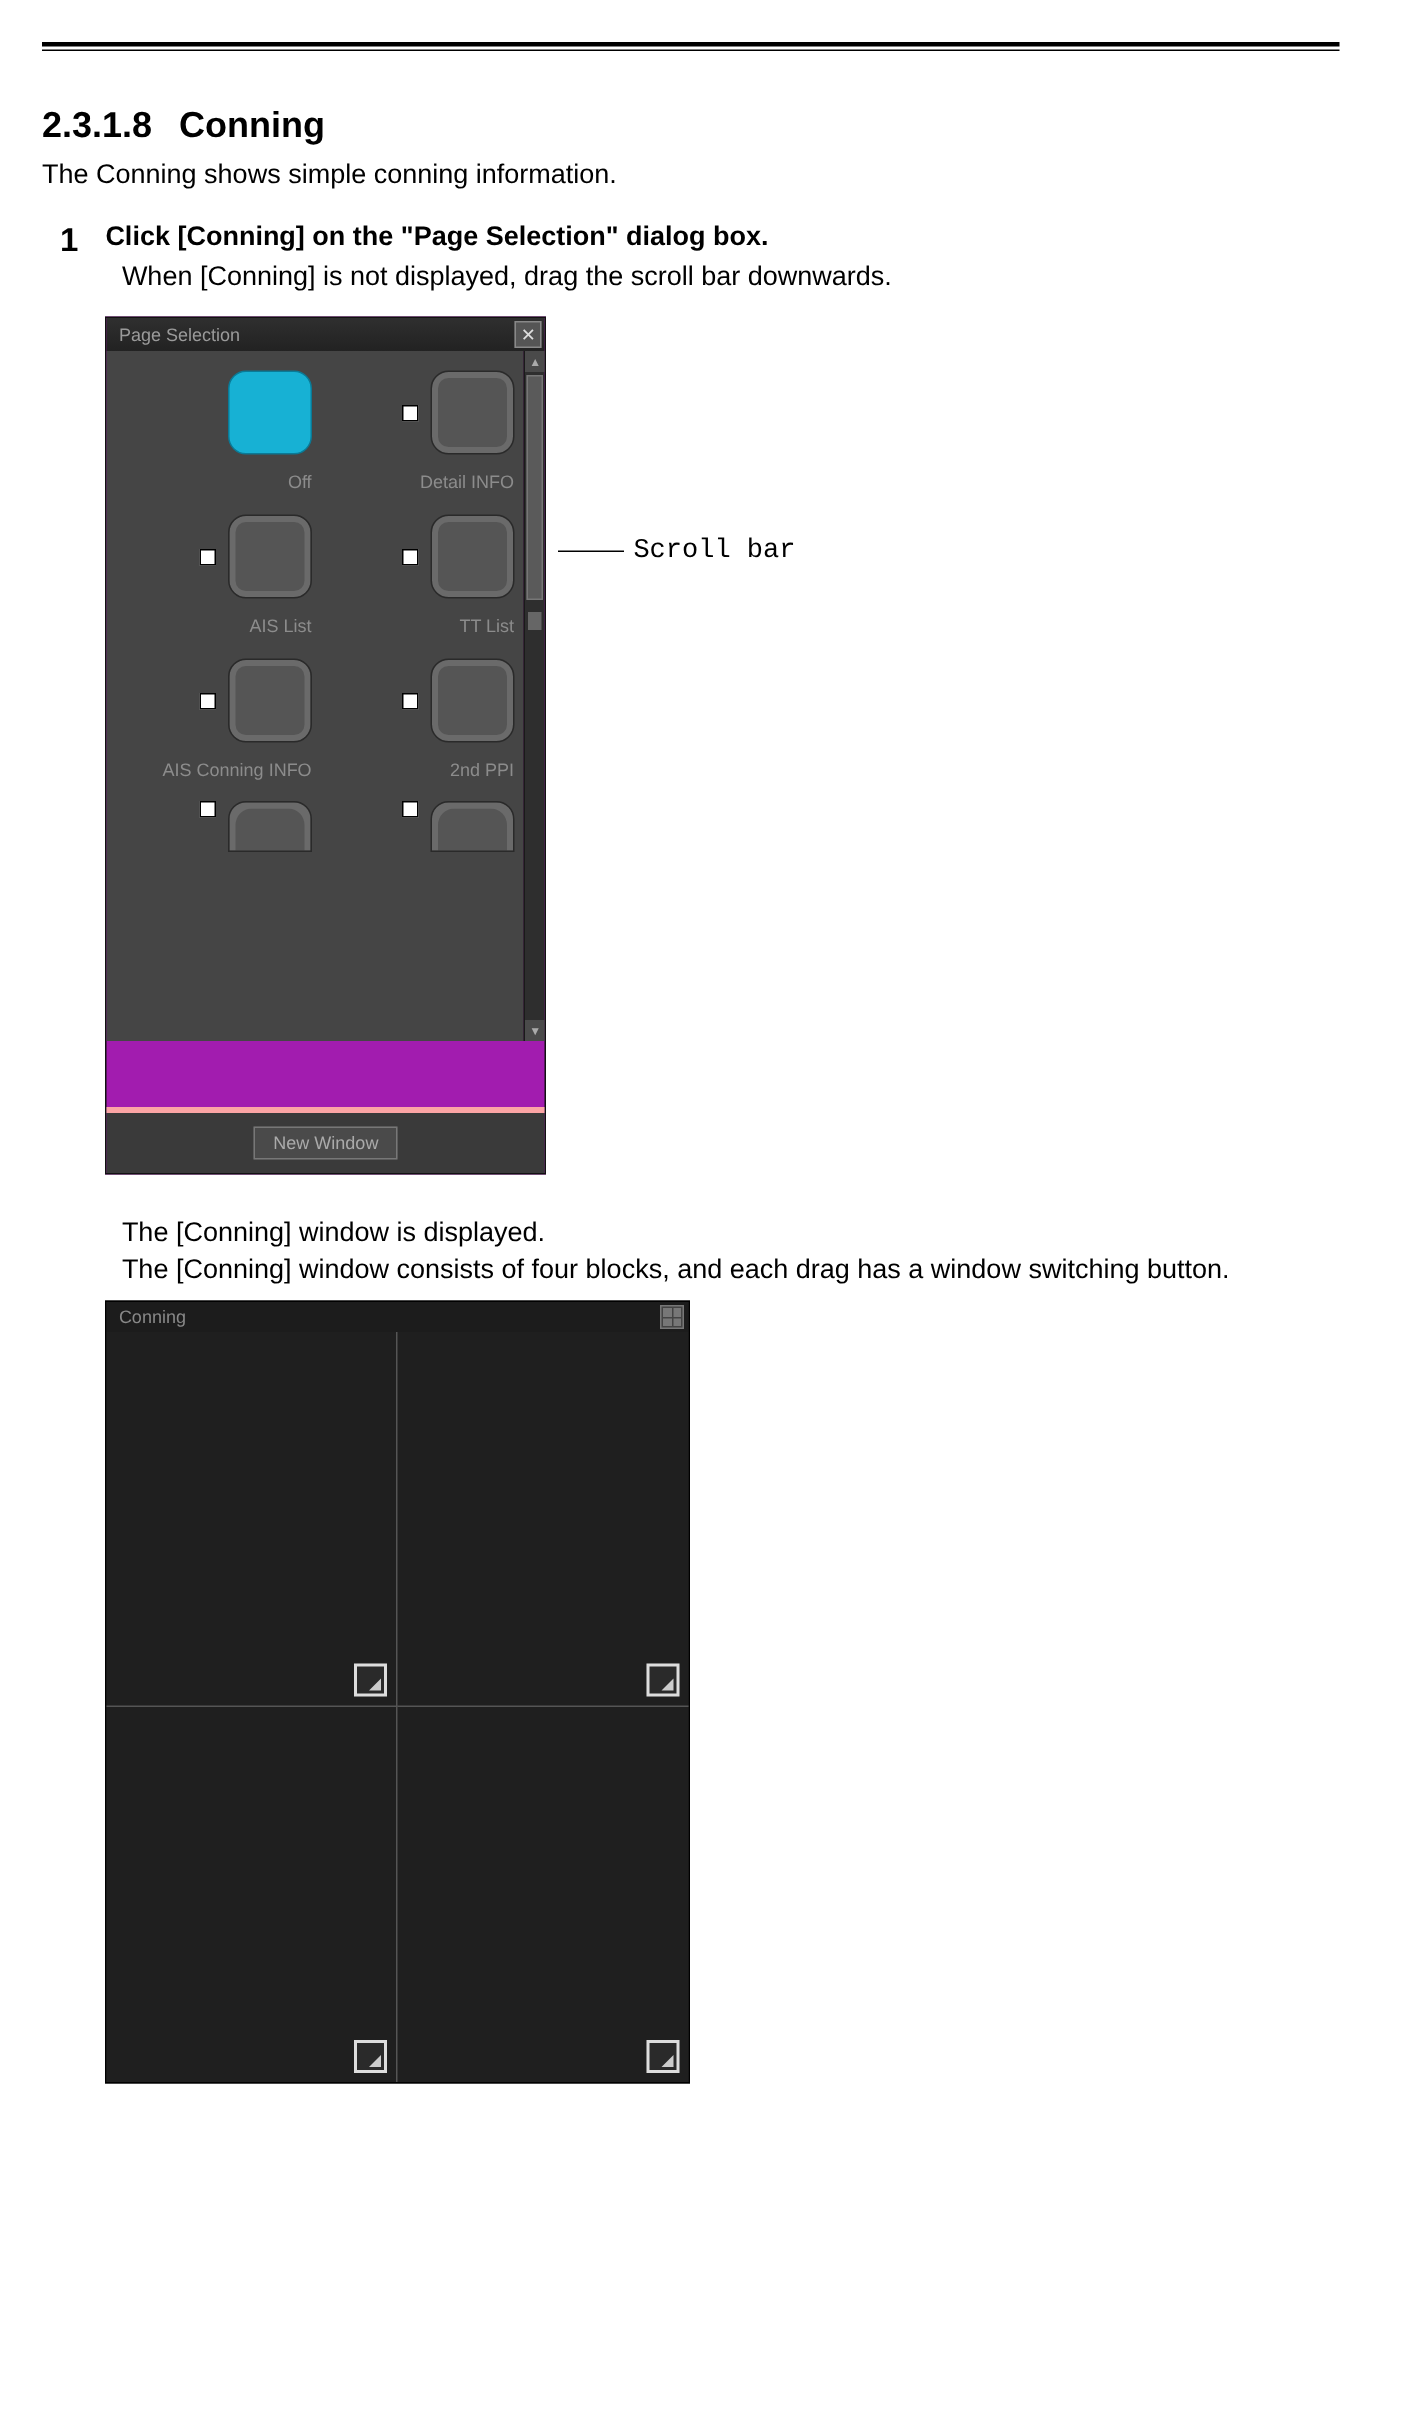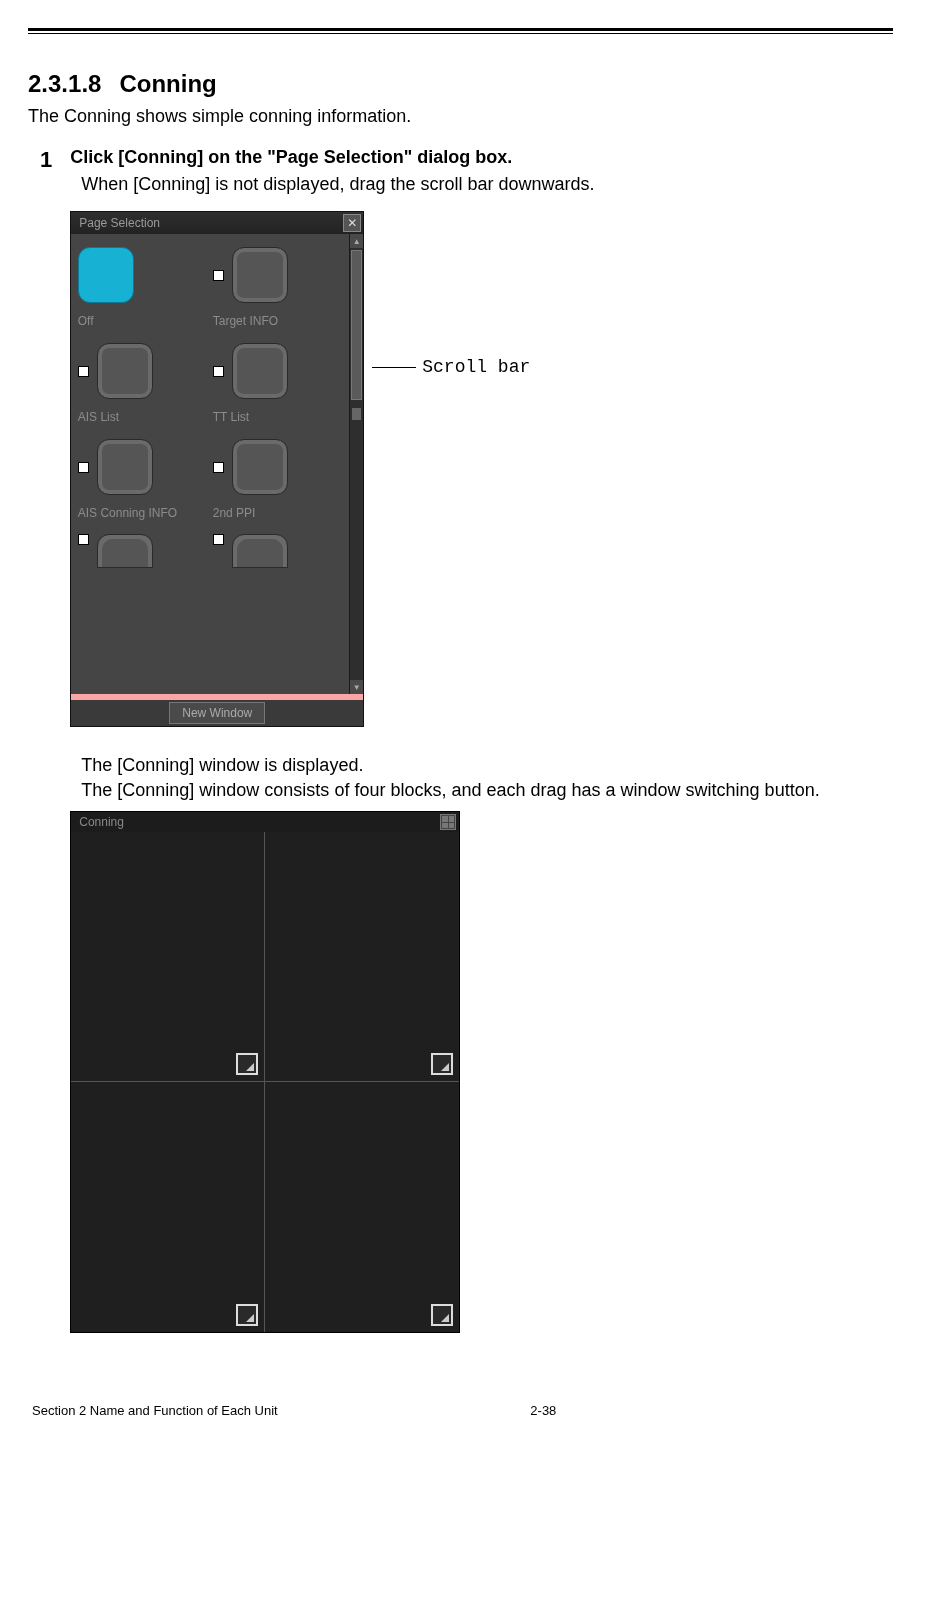--- a/index.html
+++ b/index.html
@@ -93,21 +93,21 @@
   }
   .ps-row {
     display: flex;
     justify-content: space-around;
     margin-bottom: 6px;
   }
   .ps-cell {
     width: 130px;
     display: flex;
     flex-direction: column;
-    align-items: flex-start;
+    align-items: flex-end;
   }
   .ps-iconline {
     display: flex;
     align-items: center;
     justify-content: center;
     gap: 8px;
     height: 70px;
   }
   .ps-radio {
     width: 11px; height: 11px;
@@ -166,26 +166,27 @@
     border: 1px solid #777;
   }
   .ps-scroll-notch {
     position: absolute;
     left: 2px; right: 2px;
     top: 174px; height: 12px;
     background: #666;
   }
 
   .ps-footer {
-    height: 32px;
+    height: 44px;
     background: #3a3a3a;
     display: flex;
     align-items: center;
     justify-content: center;
-    border-top: 6px solid #fca5a5;
+    border-top: 4px solid #fca5a5;
+    margin-top: 44px;
   }
   .ps-newwin {
     padding: 3px 12px;
     background: #4a4a4a;
     border: 1px solid #777;
     color: #aaa;
     font-size: 12px;
   }
 
   .scrollbar-callout {
@@ -304,21 +305,21 @@
                   <div class="ps-iconline">
                     <div class="ps-thumb off"></div>
                   </div>
                   <div class="ps-label">Off</div>
                 </div>
                 <div class="ps-cell">
                   <div class="ps-iconline">
                     <div class="ps-radio"></div>
                     <div class="ps-thumb"></div>
                   </div>
-                  <div class="ps-label">Target INFO</div>
+                  <div class="ps-label">Detail INFO</div>
                 </div>
               </div>
 
               <div class="ps-row">
                 <div class="ps-cell">
                   <div class="ps-iconline">
                     <div class="ps-radio"></div>
                     <div class="ps-thumb"></div>
                   </div>
                   <div class="ps-label">AIS List</div>
@@ -414,18 +415,13 @@
           </div>
           <div class="cw-block">
             <div class="cw-switch"></div>
           </div>
         </div>
       </div>
 
     </div>
   </div>
 
-  <div class="page-footer">
-    <span class="left">Section 2    Name and Function of Each Unit</span>
-    <span class="center">2-38</span>
-    <span></span>
-  </div>
 </div>
 
 </body></html>

